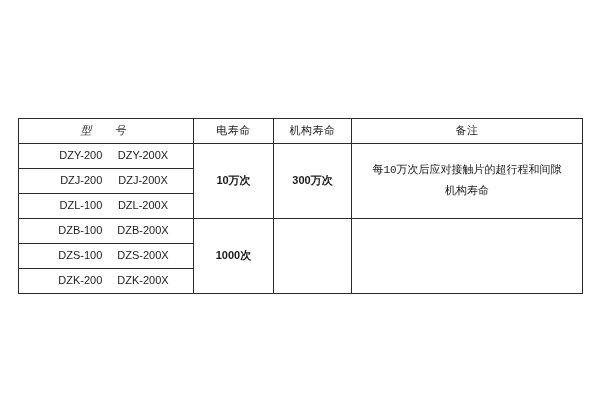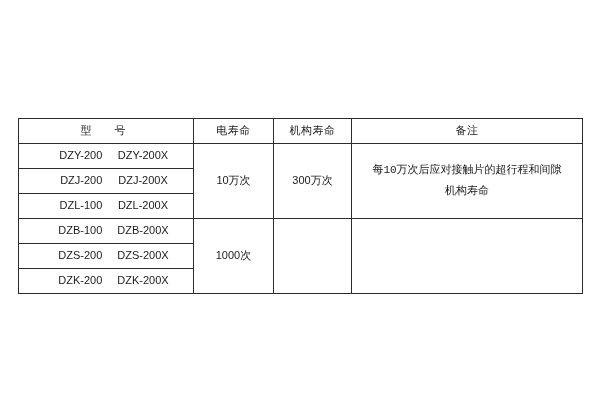--- a/index.html
+++ b/index.html
@@ -40,20 +40,21 @@
   .col-mech  { width: 78px; }
   .col-note  { width: 231px; }
 
   .hdr {
     font-size: 11.5px;
     letter-spacing: 0.5px;
   }
   .hdr-model {
     letter-spacing: 6px;
     padding-left: 6px;
+    font-style: italic;
   }
   .model-cell {
     text-align: left;
     padding-left: 22px;
   }
   .model-cell .m1 {
     display: inline-block;
     width: 74px;
   }
   .model-cell .m2 {
@@ -64,20 +65,21 @@
     padding: 4px 8px 4px 10px;
     vertical-align: top;
   }
   .note-cell .line {
     display: block;
     line-height: 1.9;
     font-family: Liberation Mono, monospace;
   }
   .vmid {
     vertical-align: middle;
+    font-weight: bold;
   }
 </style>
 </head>
 <body>
 
 <div class="sheet">
   <table class="spec">
     <colgroup>
       <col class="col-model">
       <col class="col-elec">
@@ -120,21 +122,21 @@
         <td class="model-cell">
           <span class="m1">DZB-100</span><span class="m2">DZB-200X</span>
         </td>
         <td class="vmid" rowspan="3">1000次</td>
         <td rowspan="3"></td>
         <td rowspan="3"></td>
       </tr>
 
       <tr>
         <td class="model-cell">
-          <span class="m1">DZS-200</span><span class="m2">DZS-200X</span>
+          <span class="m1">DZS-100</span><span class="m2">DZS-200X</span>
         </td>
       </tr>
 
       <tr>
         <td class="model-cell">
           <span class="m1">DZK-200</span><span class="m2">DZK-200X</span>
         </td>
       </tr>
     </tbody>
   </table>

